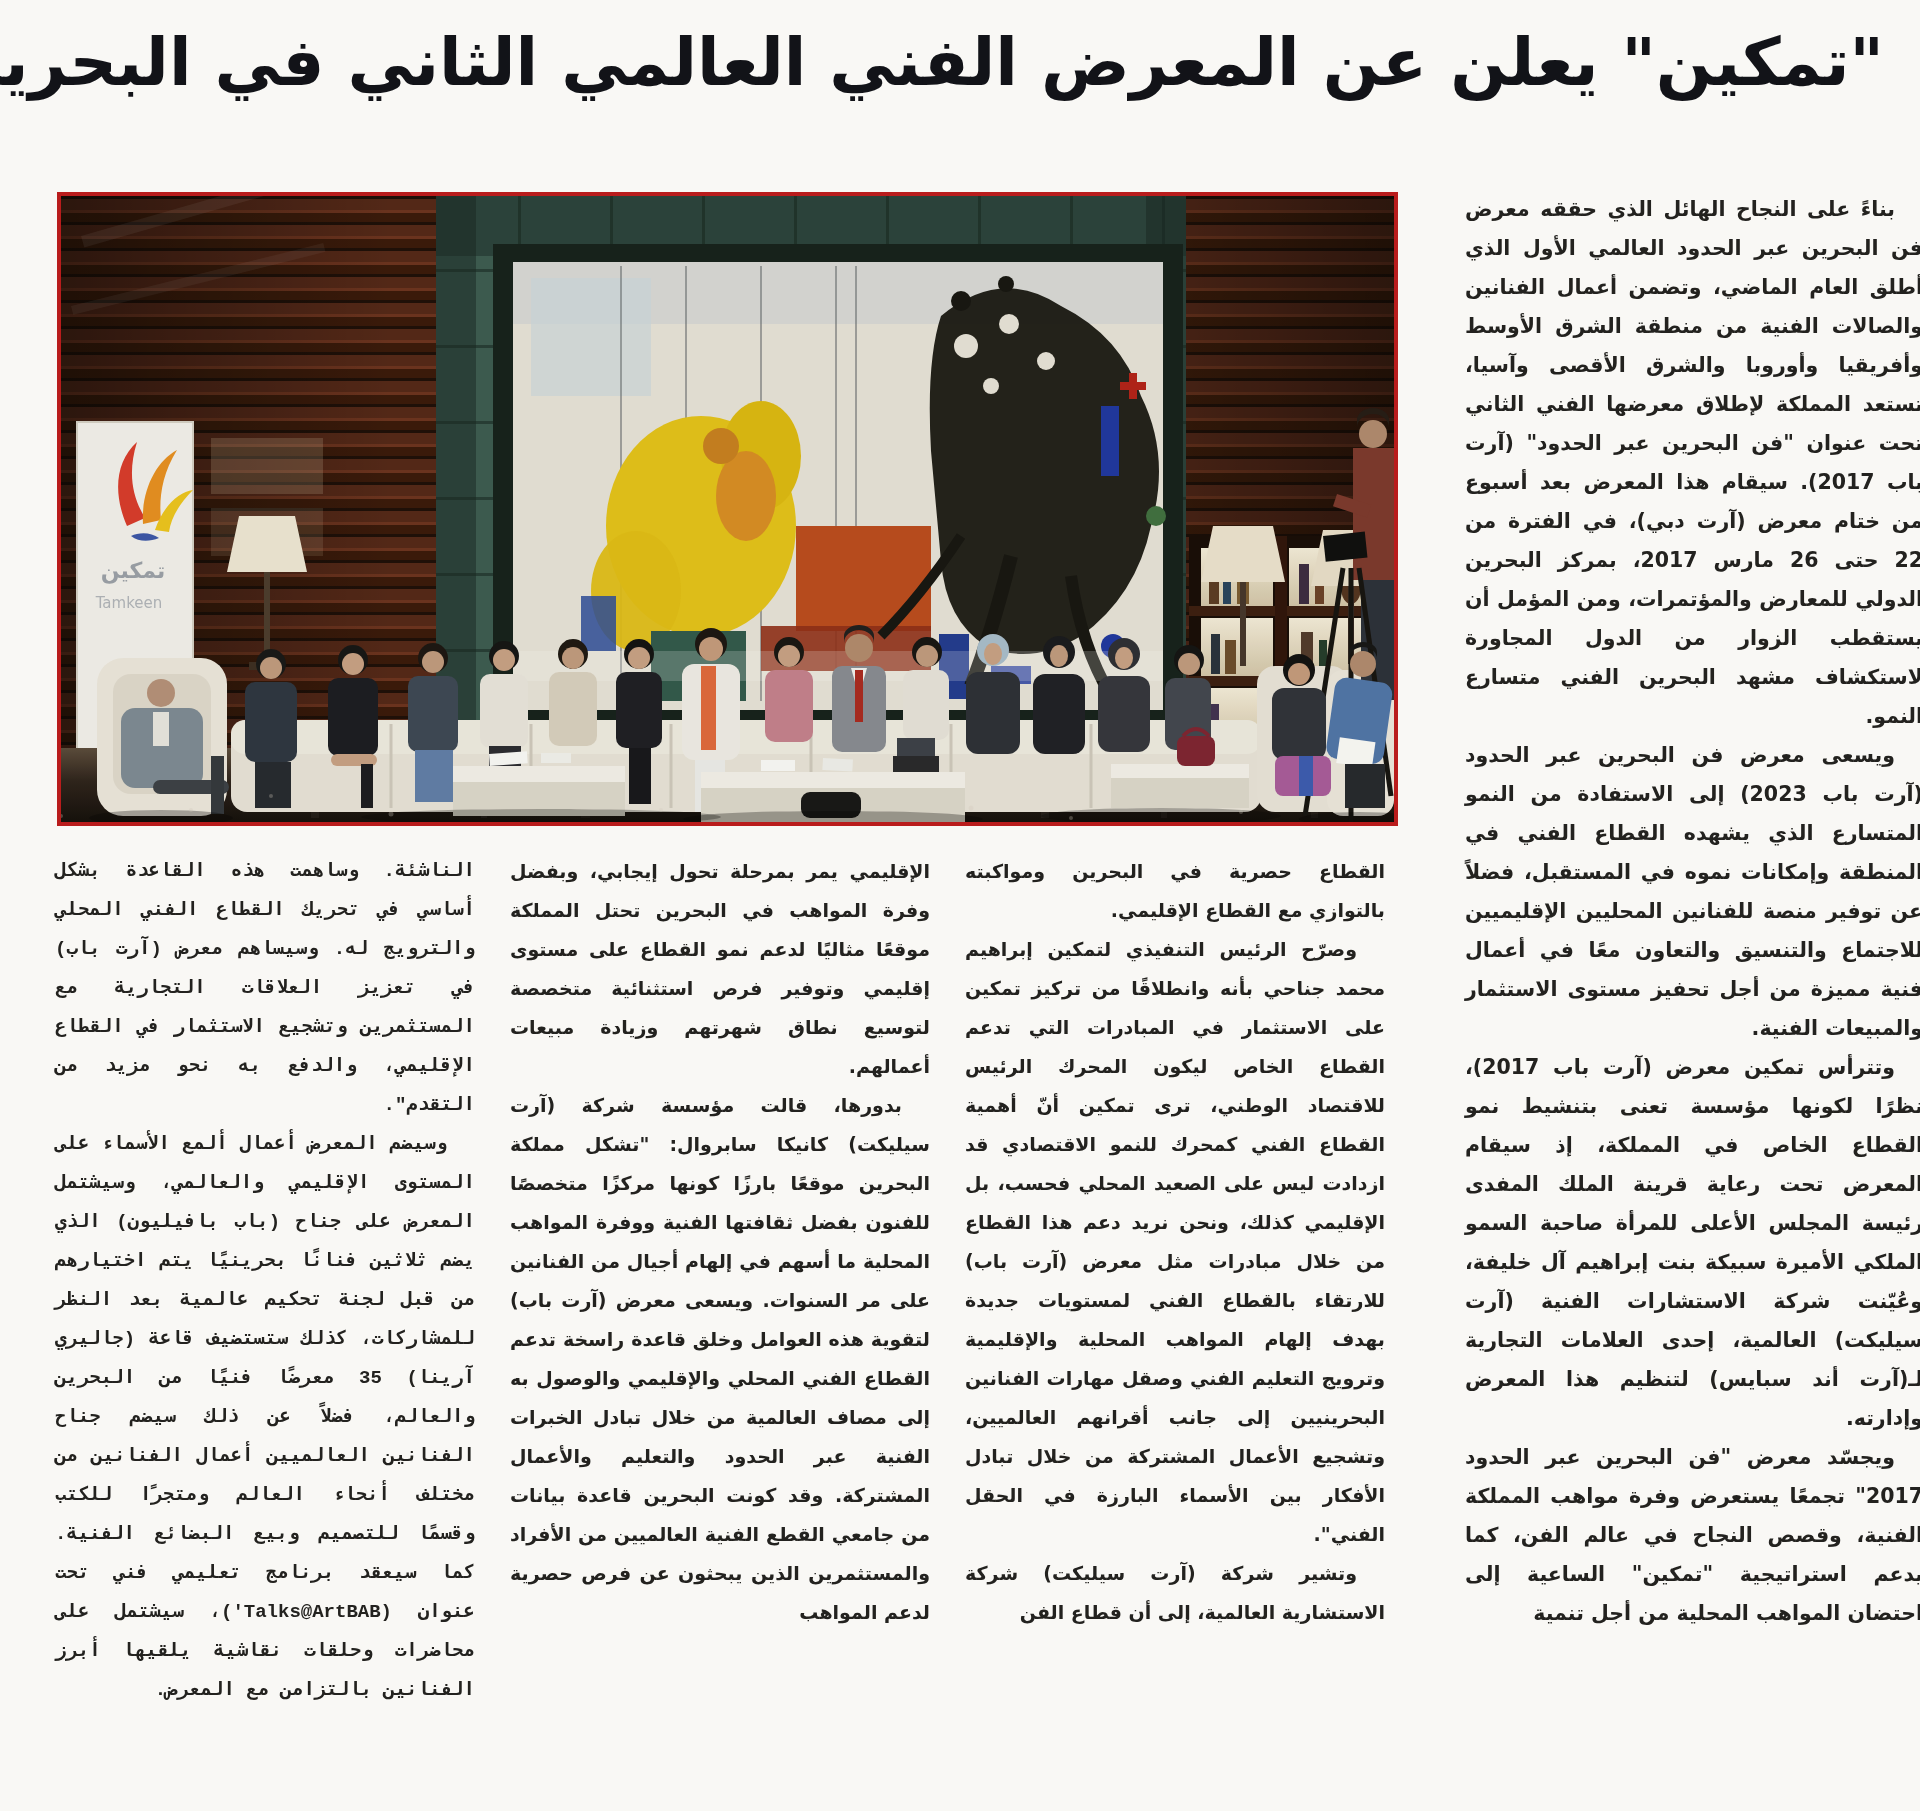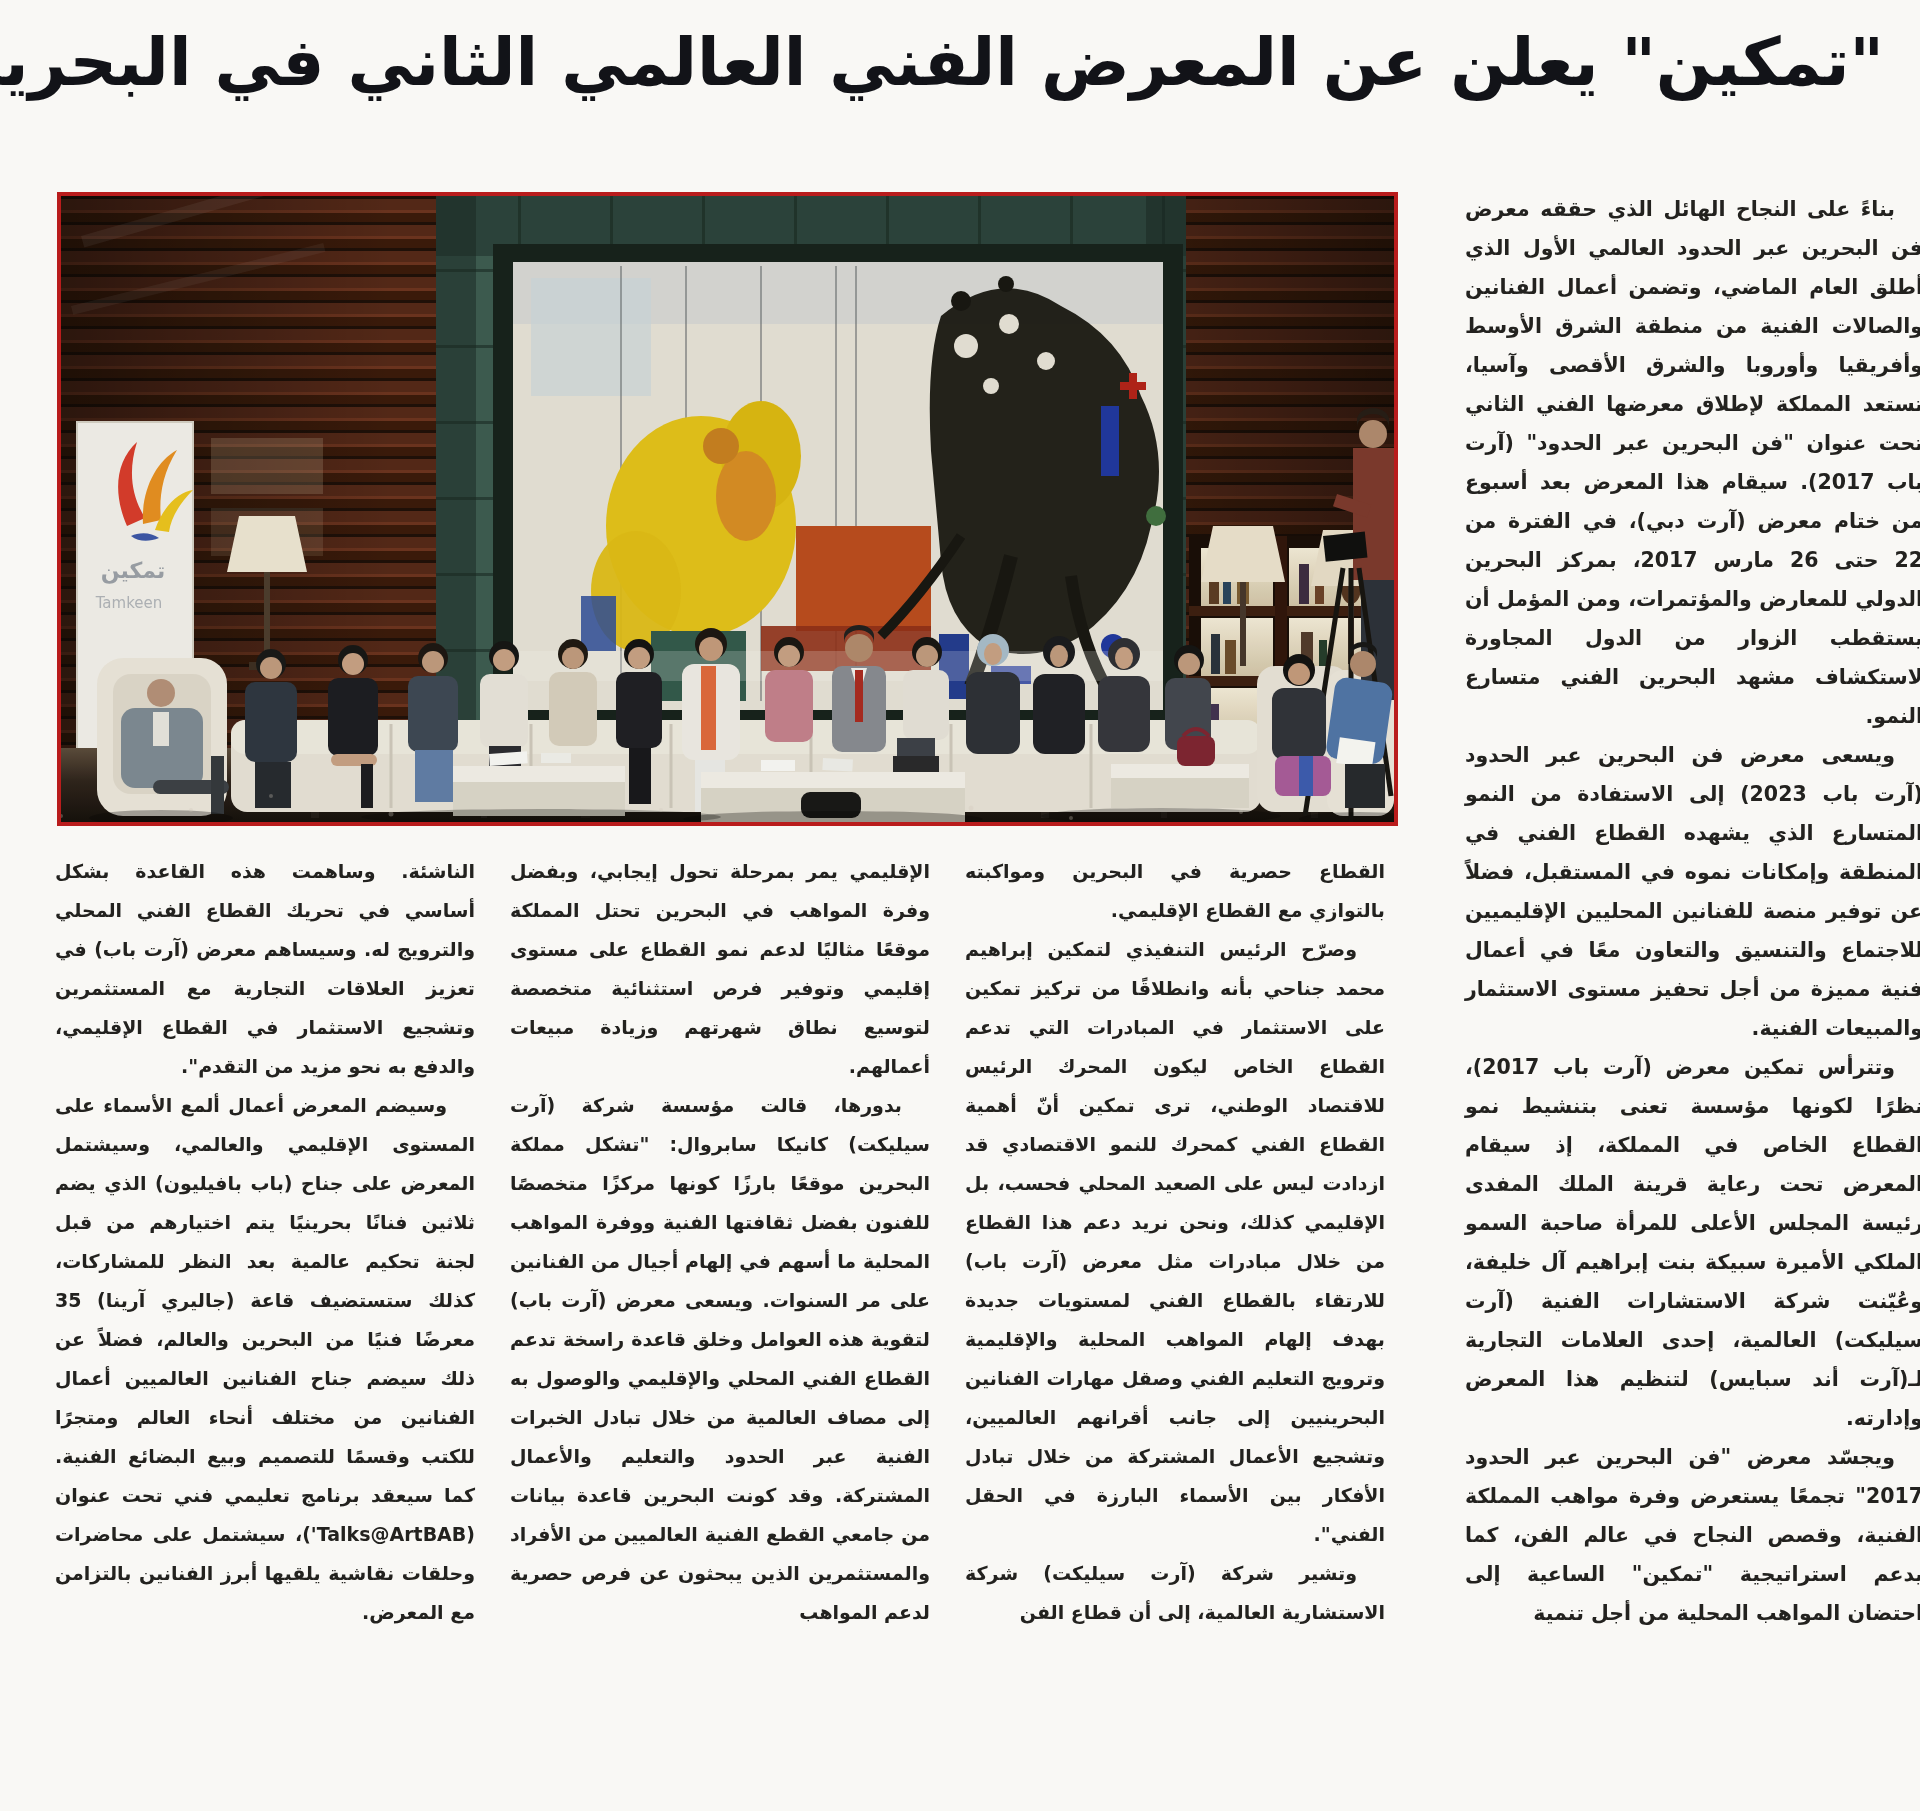--- a/index.html
+++ b/index.html
@@ -21,21 +21,21 @@
   .photo-wrap svg{display:block;width:100%;height:100%;}
   .col{
     position:absolute;direction:rtl;text-align:justify;
     color:#23221f;font-weight:bold;
   }
   .col p{margin:0;padding:0;text-indent:28px;}
   .col p.cont{text-indent:0;}
   .col-e{left:1425px;top:190px;width:458px;font-size:20.5px;line-height:39px;margin-left:40px;}
   .col-c{left:965px;top:852px;width:420px;font-size:19px;line-height:39px;}
   .col-b{left:510px;top:852px;width:420px;font-size:19px;line-height:39px;}
-  .col-a{left:55px;top:852px;width:420px;font-size:19px;line-height:39px;}
+  .col-a{left:55px;top:852px;width:420px;font-size:19px;line-height:39px;font-family:Liberation Mono, monospace;}
 </style>
 </head>
 <body>
 
 <div class="page">
 
   <h1 class="headline">"تمكين" يعلن عن المعرض الفني العالمي الثاني في البحرين</h1>
 
   <figure class="photo-wrap" style="margin:0">
     <svg viewBox="0 0 1333 626" preserveAspectRatio="none" aria-hidden="true">

